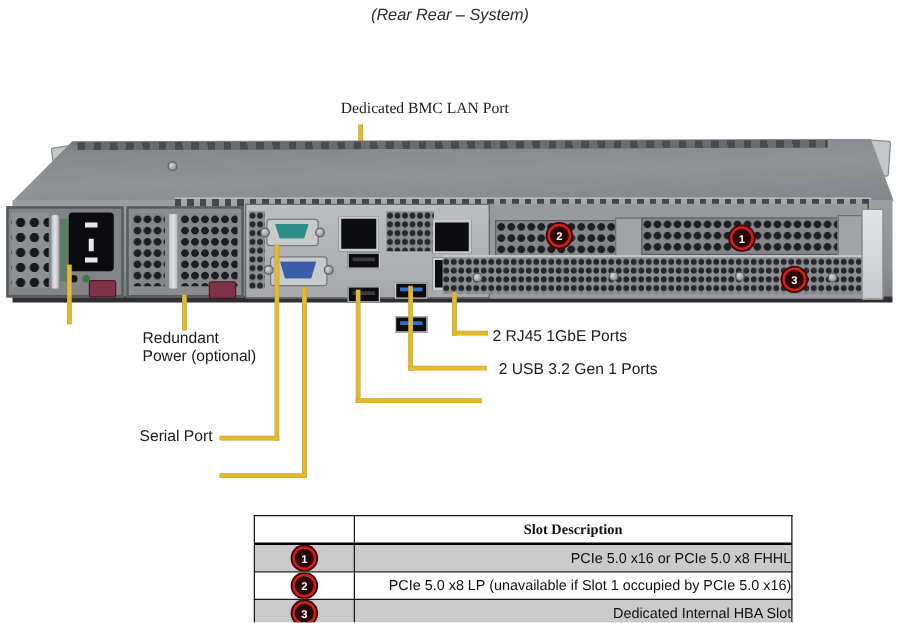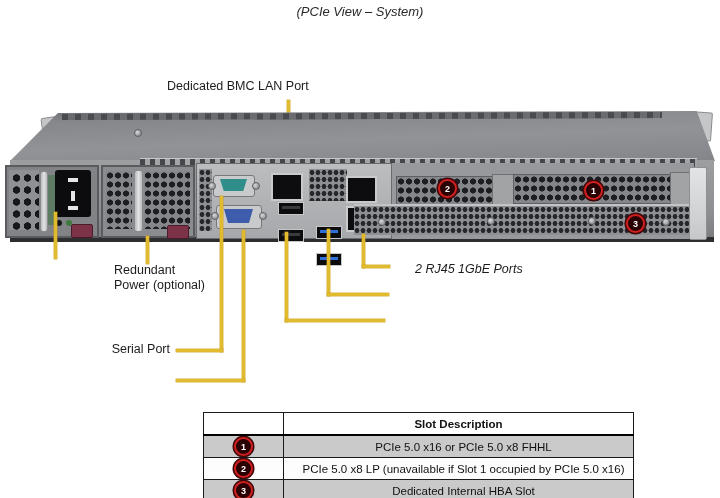--- a/index.html
+++ b/index.html
@@ -44,34 +44,34 @@
   
   .conn-outer{background:#c9cacc;border:1px solid #77787b;border-radius:3px;}
   .trap{clip-path:polygon(0 0,100% 0,86% 100%,14% 100%);}
   .usb{background:#0c0c0e;border:1.5px solid #c6c7c9;box-sizing:border-box;position:relative;}
   .usb .tongue{position:absolute;left:3px;right:3px;top:3px;height:3px;}
   
   .slot-table{left:203px;top:412px;border-collapse:collapse;table-layout:fixed;
      font-size:11.5px;color:#111;}
   .slot-table td,.slot-table th{border:1.2px solid #1a1a1a;padding:0;height:21px;overflow:hidden;}
   .slot-table col.c1{width:80px;} .slot-table col.c2{width:350px;}
-  .slot-table thead th{background:#fff;border-bottom:2.6px solid #000;font-weight:bold;text-align:center;}
-  .slot-table .desc{text-align:center;padding-left:10px;background:inherit;}
+  .slot-table thead th{background:#fff;border-bottom:2.6px solid #000;font-weight:bold;text-align:center;font-family:Liberation Serif, serif;}
+  .slot-table .desc{text-align:right;padding-left:10px;background:inherit;}
   .slot-table tbody tr:nth-child(odd){background:#cacaca;}
   .slot-table tbody tr:nth-child(even){background:#fdfdfd;}
   .cellcenter{display:flex;align-items:center;justify-content:center;height:100%;}
 </style>
 </head>
 <body>
 
 <div id="stage">
 
-  <div class="abs title">(PCIe View – System)</div>
-
-  <div class="abs lbl" style="left:167px;top:79px;width:240px;text-align:left;">Dedicated BMC LAN Port</div>
+  <div class="abs title">(Rear Rear – System)</div>
+
+  <div class="abs lbl" style="left:167px;top:79px;width:240px;text-align:right;font-family:Liberation Serif, serif;">Dedicated BMC LAN Port</div>
   <div class="abs vline" style="left:287px;top:100px;height:90px;"></div>
 
   <div class="abs ear" style="left:42px;top:117px;width:14px;height:22px;transform:rotate(-8deg);"></div>
   <div class="abs ear" style="left:694px;top:112px;width:16px;height:27px;transform:rotate(4deg);"></div>
   <div class="abs chassis-top"></div>
   <div class="abs top-rim"></div>
   <div class="abs screw" style="left:134px;top:129px;"></div>
 
   <div class="abs rear-panel"></div>
   <div class="abs perf-strip" style="left:140px;top:158px;width:557px;height:9px;"></div>
@@ -160,21 +160,22 @@
   <div class="abs vline" style="left:285px;top:232px;height:90px;"></div>
   <div class="abs hline" style="left:285px;top:319px;width:100px;"></div>
   <div class="abs vline" style="left:327px;top:229px;height:67px;"></div>
   <div class="abs hline" style="left:327px;top:293px;width:62px;"></div>
   <div class="abs vline" style="left:362px;top:234px;height:34px;"></div>
   <div class="abs hline" style="left:362px;top:265px;width:28px;"></div>
 
   <div class="abs lbl" style="left:70px;top:342px;width:100px;text-align:right;">Serial Port</div>
   <div class="abs lbl" style="left:114px;top:263px;width:120px;">Redundant
 Power (optional)</div>
-  <div class="abs lbl" style="left:415px;top:262px;width:200px;font-style:italic;">2 RJ45 1GbE Ports</div>
+  <div class="abs lbl" style="left:394px;top:262px;width:200px;">2 RJ45 1GbE Ports</div>
+  <div class="abs lbl" style="left:399px;top:288px;width:200px;">2 USB 3.2 Gen 1 Ports</div>
 
   <table class="abs slot-table">
     <colgroup>
         <col class="c1">
         <col class="c2">
       </colgroup>
     <thead>
       <tr>
         <th></th>
         <th>Slot Description</th>

